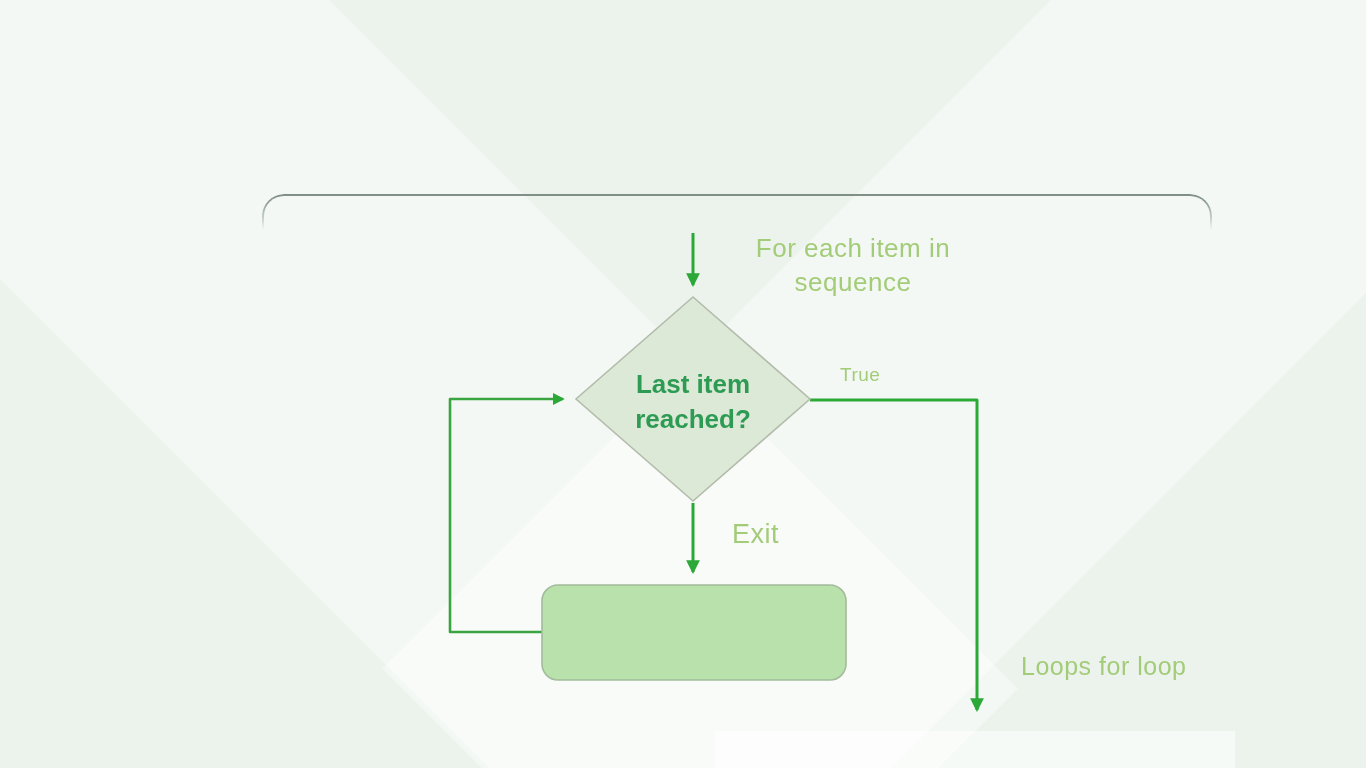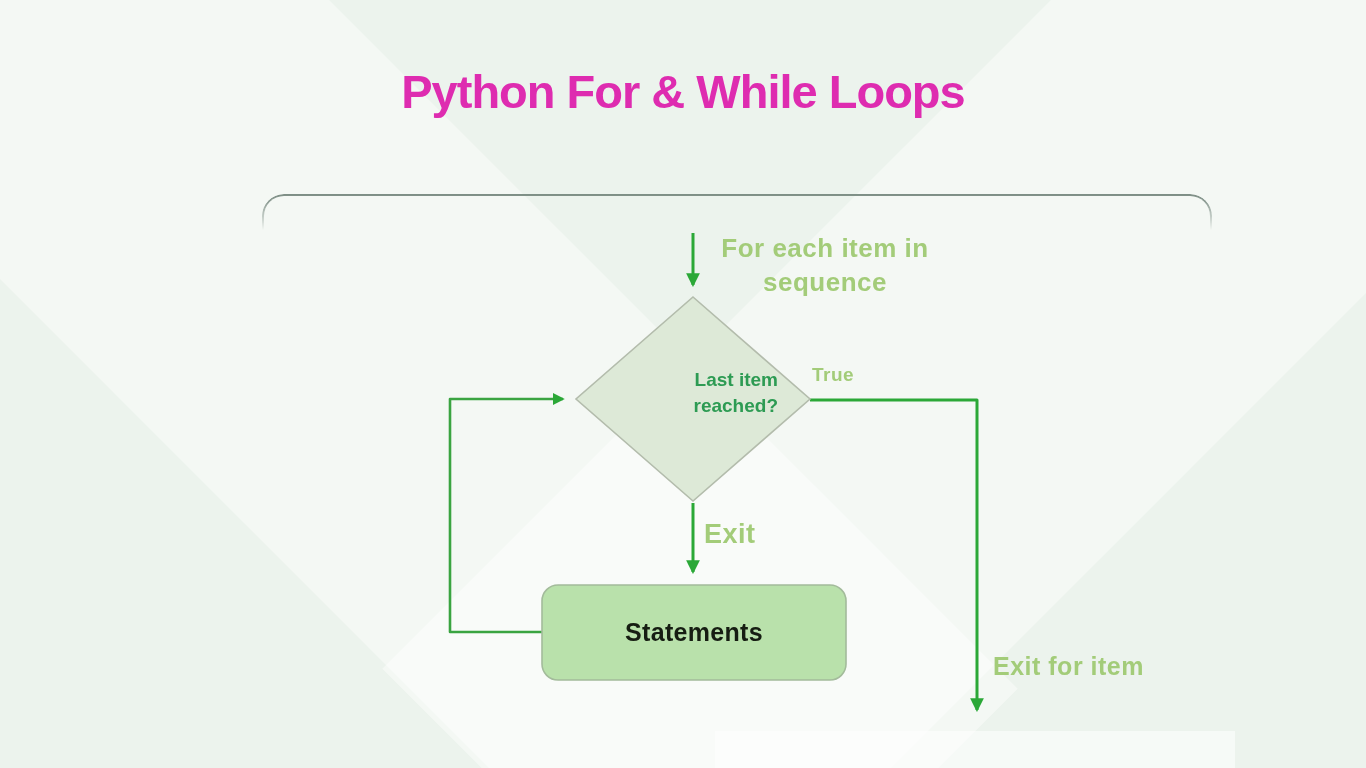--- a/index.html
+++ b/index.html
@@ -58,42 +58,43 @@
     -webkit-mask-image: linear-gradient(to bottom, #000 0px, rgba(0,0,0,0.85) 8px, transparent 36px);
     mask-image: linear-gradient(to bottom, #000 0px, rgba(0,0,0,0.85) 8px, transparent 36px);
   }
   svg.flow-canvas {
     position: absolute;
     left: 0; top: 0;
     width: 1366px; height: 768px;
   }
   .label {
     position: absolute;
-    font-weight: 700;
+    font-weight: 400;
     color: #a3cc79;
     letter-spacing: 0.5px;
     white-space: nowrap;
+    margin-left: 28px;
   }
   .start-label {
     left: 700px; top: 232px;
     width: 250px;
     font-size: 26px;
     line-height: 1.3;
     text-align: center;
     white-space: normal;
   }
   .true-label  { left: 812px; top: 364px; font-size: 19px; }
   .false-label { left: 704px; top: 519px; font-size: 27px; }
   .exit-label  { left: 993px; top: 652px; font-size: 25px; }
   .decision-label {
     position: absolute;
     left: 608px; top: 367px;
     width: 170px;
-    text-align: right;
-    font-size: 19px;
+    text-align: center;
+    font-size: 26px;
     font-weight: 700;
     line-height: 1.35;
     color: #2d9b53;
   }
   .statements-label {
     position: absolute;
     left: 542px; top: 585px;
     width: 304px; height: 95px;
     display: flex;
     align-items: center;
@@ -106,21 +107,20 @@
 </style>
 </head>
 <body>
 
 <div class="screen">
 
   <div class="bg-shape bg-shape-1"></div>
   <div class="bg-shape bg-shape-2"></div>
   <div class="bg-shape bg-shape-3"></div>
 
-  <h1 class="page-title">Python For &amp; While Loops</h1>
 
   <div class="flow-frame"></div>
 
   <svg class="flow-canvas" viewBox="0 0 1366 768">
     <defs>
       <marker id="arrowhead" viewBox="0 0 10 10" refX="8.5" refY="5" markerWidth="4.6" markerHeight="4.6" orient="auto-start-reverse">
         <path d="M0,0 L10,5 L0,10 z" fill="#2ba837"></path>
       </marker>
     </defs>
 
@@ -138,17 +138,16 @@
   </svg>
 
   <div class="label start-label">For each item in sequence</div>
 
   <div class="decision-label">Last item reached?</div>
 
   <div class="label true-label">True</div>
 
   <div class="label false-label">Exit</div>
 
-  <div class="statements-label">Statements</div>
 
-  <div class="label exit-label">Exit for item</div>
+  <div class="label exit-label">Loops for loop</div>
 
 </div>
 
 </body></html>

